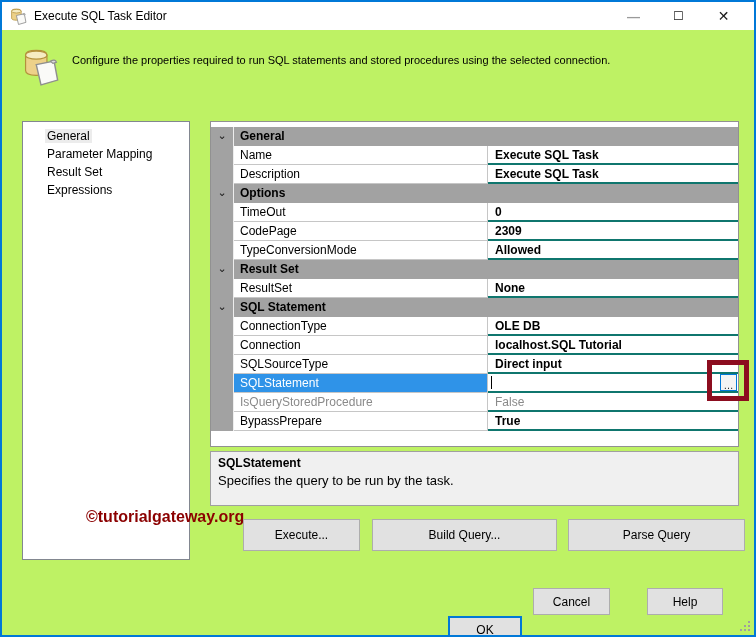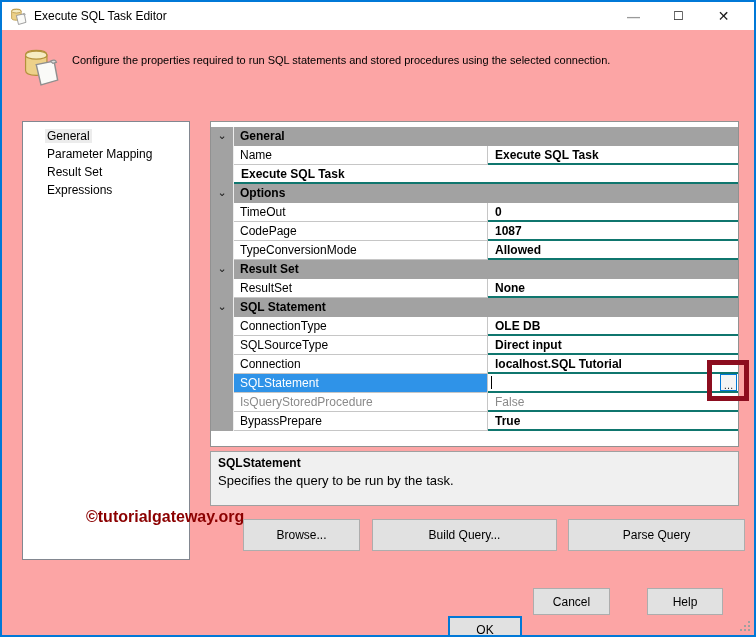--- a/index.html
+++ b/index.html
@@ -1,18 +1,18 @@
 <!DOCTYPE html>
 <html><head>
 <meta charset="utf-8">
 <style>
   * { margin:0; padding:0; box-sizing:border-box; }
   html,body { width:756px; height:637px; font-family:"Liberation Sans", sans-serif; }
   .window {
-    position:relative; width:756px; height:637px; background:#fca5a5; overflow:hidden;
+    position:relative; width:756px; height:637px; background:#bef264; overflow:hidden;
   }
   .window-border {
     position:absolute; inset:0; border:2px solid #0078d7; pointer-events:none; z-index:60;
   }
   
   .titlebar {
     position:absolute; left:2px; top:2px; width:752px; height:28px; background:#ffffff;
     display:flex; align-items:center;
   }
   .titlebar-icon { position:absolute; left:8px; top:6px; width:17px; height:17px; }
@@ -133,37 +133,38 @@
         </div>
         <div class="g-label">General</div>
       </div>
       <div class="g-row">
         <div class="g-gutter"></div>
         <div class="g-label">Name</div>
         <div class="g-value">Execute SQL Task</div>
       </div>
       <div class="g-row">
         <div class="g-gutter"></div>
+        <div class="g-label">Description</div>
         <div class="g-value">Execute SQL Task</div>
       </div>
       <div class="g-row cat">
         <div class="g-gutter">
           <span class="g-chevron">⌄</span>
         </div>
         <div class="g-label">Options</div>
       </div>
       <div class="g-row">
         <div class="g-gutter"></div>
         <div class="g-label">TimeOut</div>
         <div class="g-value">0</div>
       </div>
       <div class="g-row">
         <div class="g-gutter"></div>
         <div class="g-label">CodePage</div>
-        <div class="g-value">1087</div>
+        <div class="g-value">2309</div>
       </div>
       <div class="g-row">
         <div class="g-gutter"></div>
         <div class="g-label">TypeConversionMode</div>
         <div class="g-value">Allowed</div>
       </div>
       <div class="g-row cat">
         <div class="g-gutter">
           <span class="g-chevron">⌄</span>
         </div>
@@ -180,27 +181,27 @@
         </div>
         <div class="g-label">SQL Statement</div>
       </div>
       <div class="g-row">
         <div class="g-gutter"></div>
         <div class="g-label">ConnectionType</div>
         <div class="g-value">OLE DB</div>
       </div>
       <div class="g-row">
         <div class="g-gutter"></div>
+        <div class="g-label">Connection</div>
+        <div class="g-value">localhost.SQL Tutorial</div>
+      </div>
+      <div class="g-row">
+        <div class="g-gutter"></div>
         <div class="g-label">SQLSourceType</div>
         <div class="g-value">Direct input</div>
-      </div>
-      <div class="g-row">
-        <div class="g-gutter"></div>
-        <div class="g-label">Connection</div>
-        <div class="g-value">localhost.SQL Tutorial</div>
       </div>
       <div class="g-row selected">
         <div class="g-gutter"></div>
         <div class="g-label">SQLStatement</div>
         <div class="g-value" style="font-weight: normal;">
           <div class="caret"></div>
           <div class="ellipsis-btn">…</div>
         </div>
       </div>
       <div class="g-row disabled">
@@ -217,21 +218,21 @@
 
   <div class="annotation-box"></div>
 
   <div class="desc-panel">
     <div class="desc-title">SQLStatement</div>
     <div class="desc-text">Specifies the query to be run by the task.</div>
   </div>
 
   <div class="watermark">©tutorialgateway.org</div>
 
-  <div class="btn" id="btn-browse">Browse...</div>
+  <div class="btn" id="btn-browse">Execute...</div>
   <div class="btn" id="btn-build-query">Build Query...</div>
   <div class="btn" id="btn-parse-query">Parse Query</div>
 
   <div class="btn" id="btn-ok">OK</div>
   <div class="btn" id="btn-help">Help</div>
   <div class="btn" id="btn-cancel">Cancel</div>
 
   <div class="resize-grip">
     <i style="right:0;bottom:0"></i>
       <i style="right:4px;bottom:0"></i>

